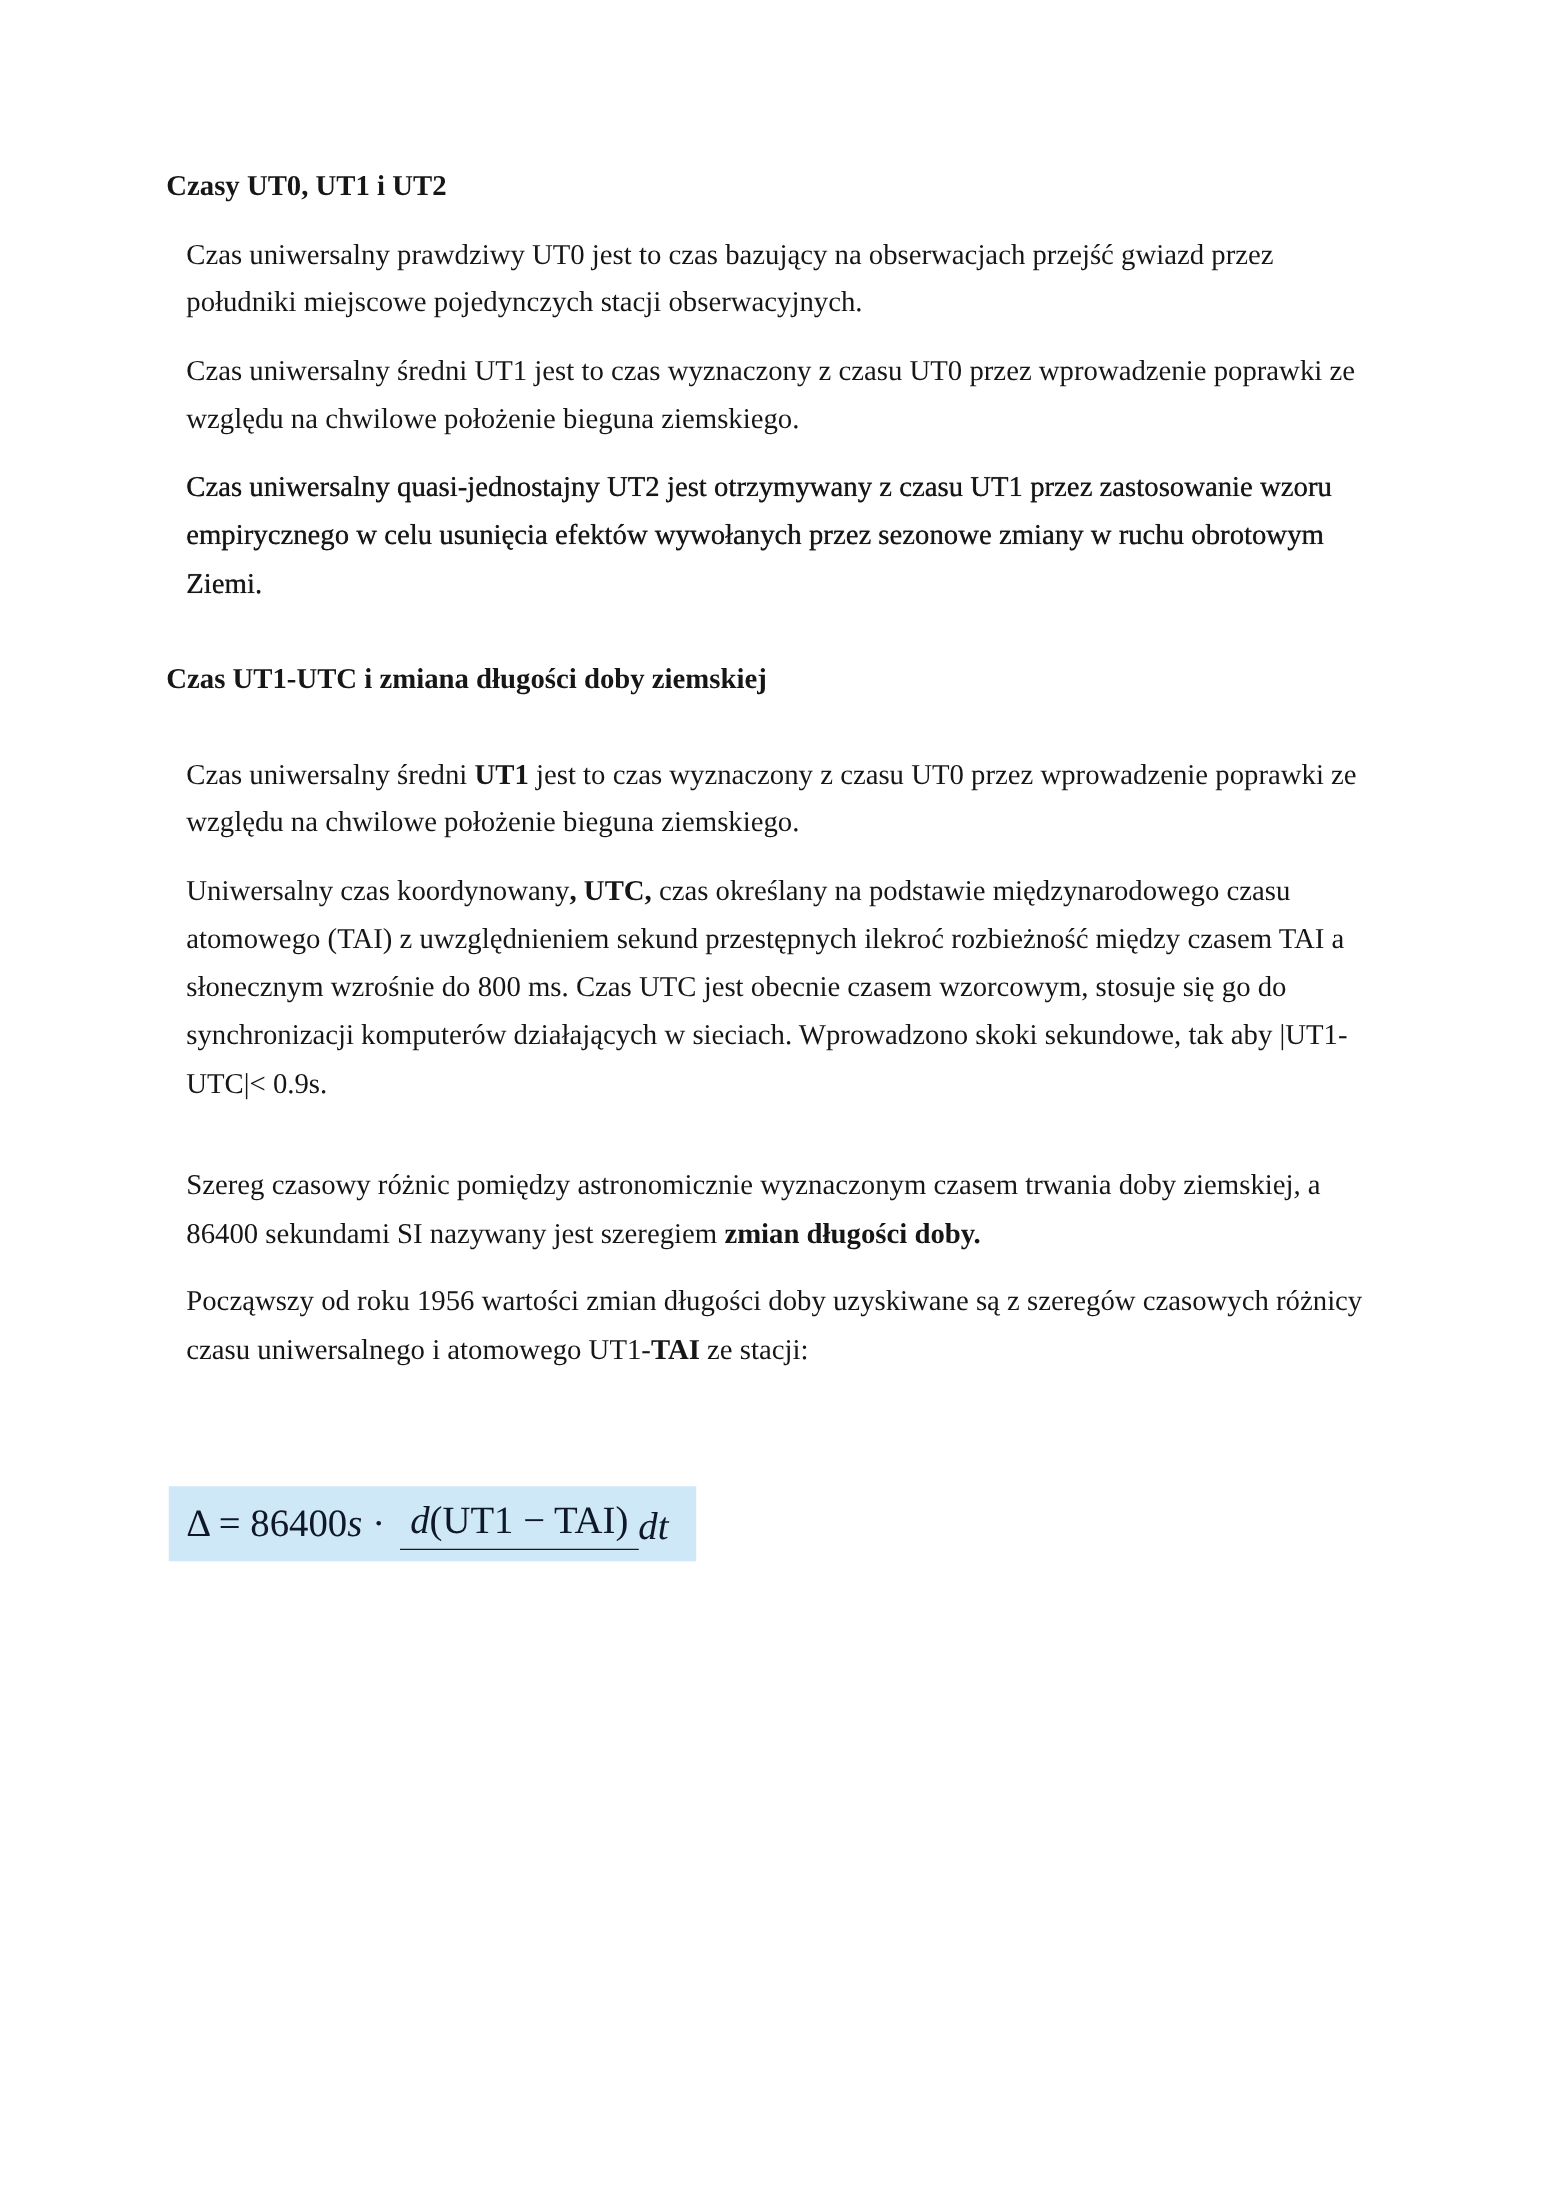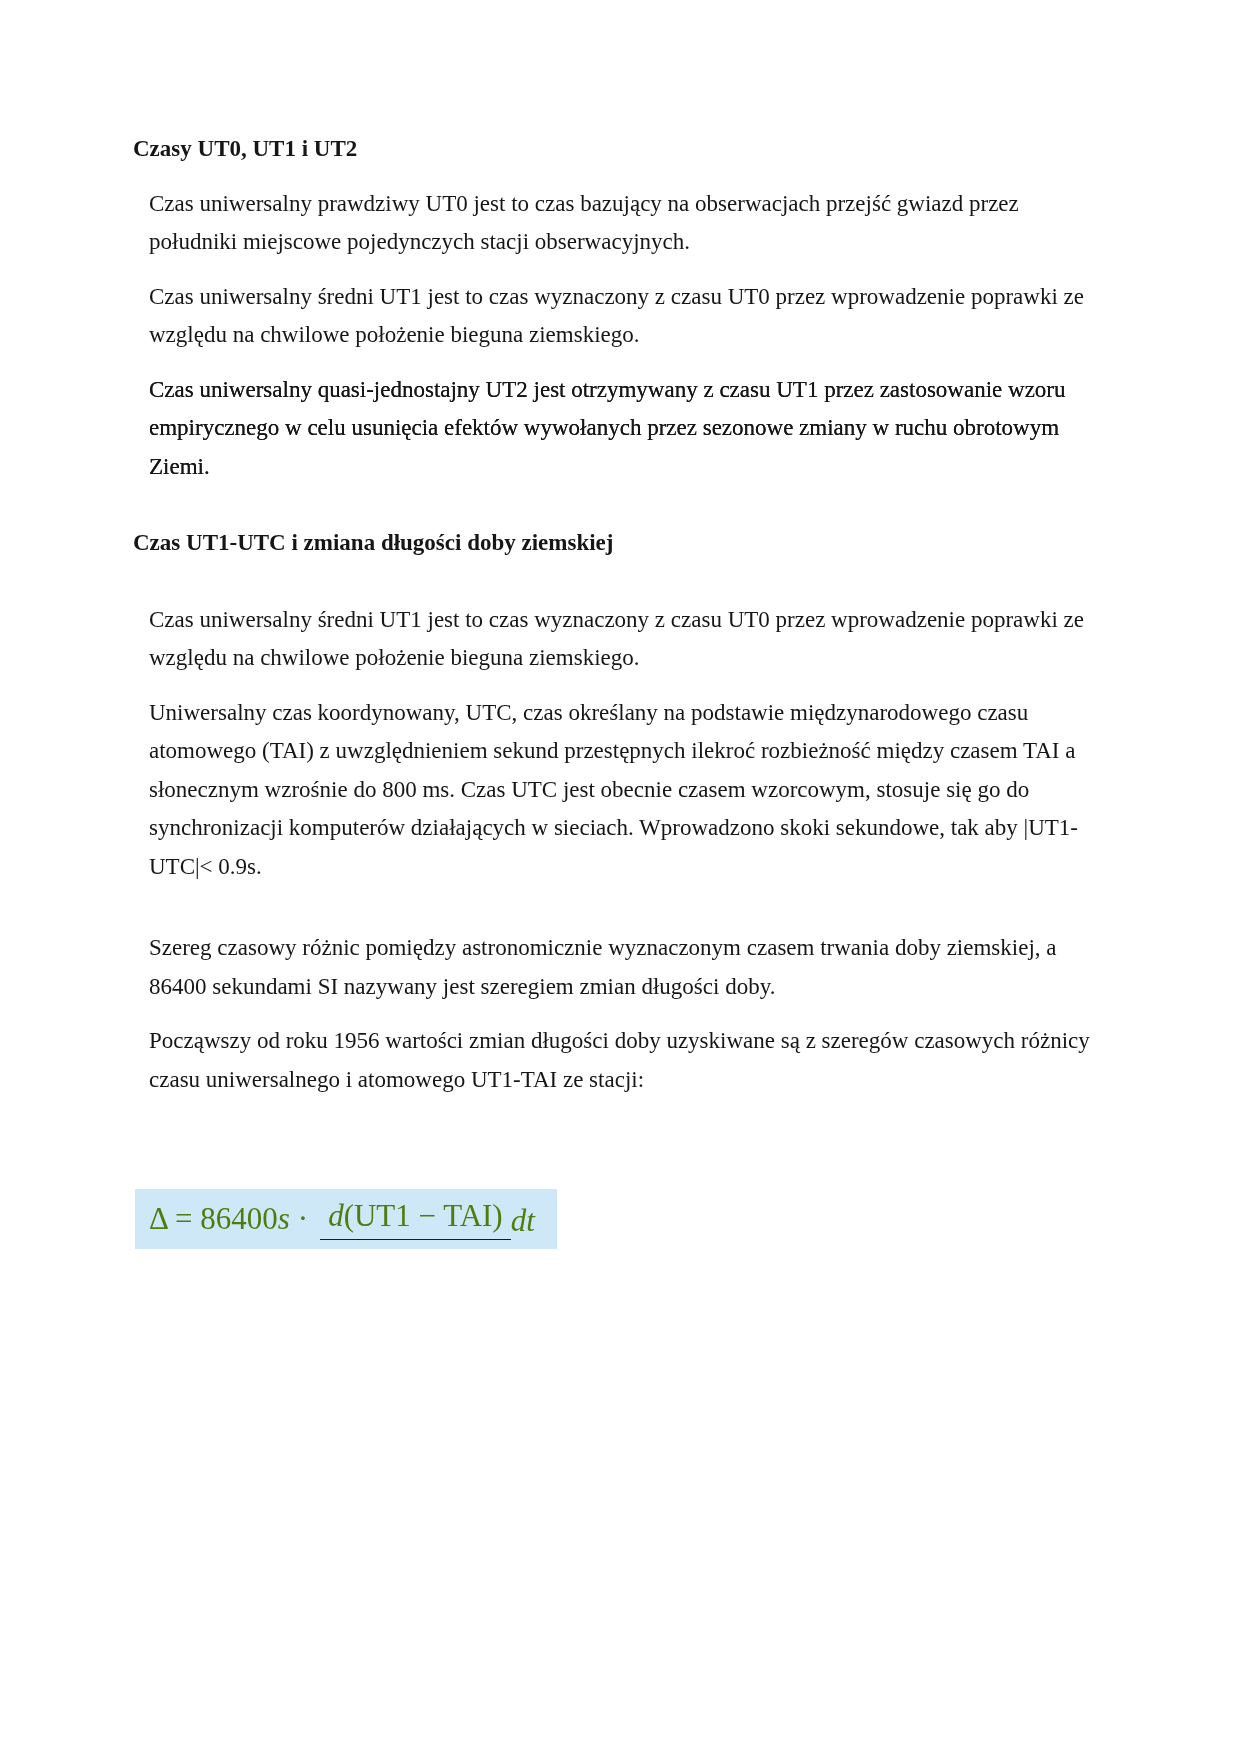--- a/index.html
+++ b/index.html
@@ -38,33 +38,33 @@
   }
   p.para.gap-above {
     margin-top: 38px;
   }
   p.para.gap-above-lg {
     margin-top: 43px;
   }
   p.para.gap-above-sm {
     margin-top: 36px;
   }
-  .b { font-weight: normal; text-align: right; }
+  .b { font-weight: bold; text-align: right; }
   .semi { text-shadow: 0 0 0.55px currentColor; }
   
   .formula-box {
     display: inline-flex;
     align-items: center;
     margin-top: 74px;
     margin-left: 2px;
     background: #cfe8f7;
     padding: 9px 22px 9px 14px;
     font-size: 31px;
     line-height: 1.15;
-    color: #4d7c0f;
+    color: #0f172a;
   }
   .f-roman { font-style: normal; }
   .f-var { font-style: italic; }
   .f-dot { margin: 0 12px 0 8px; }
   .frac {
     display: inline-flex;
     flex-direction: row;
     align-items: center;
   }
   .frac .num {

